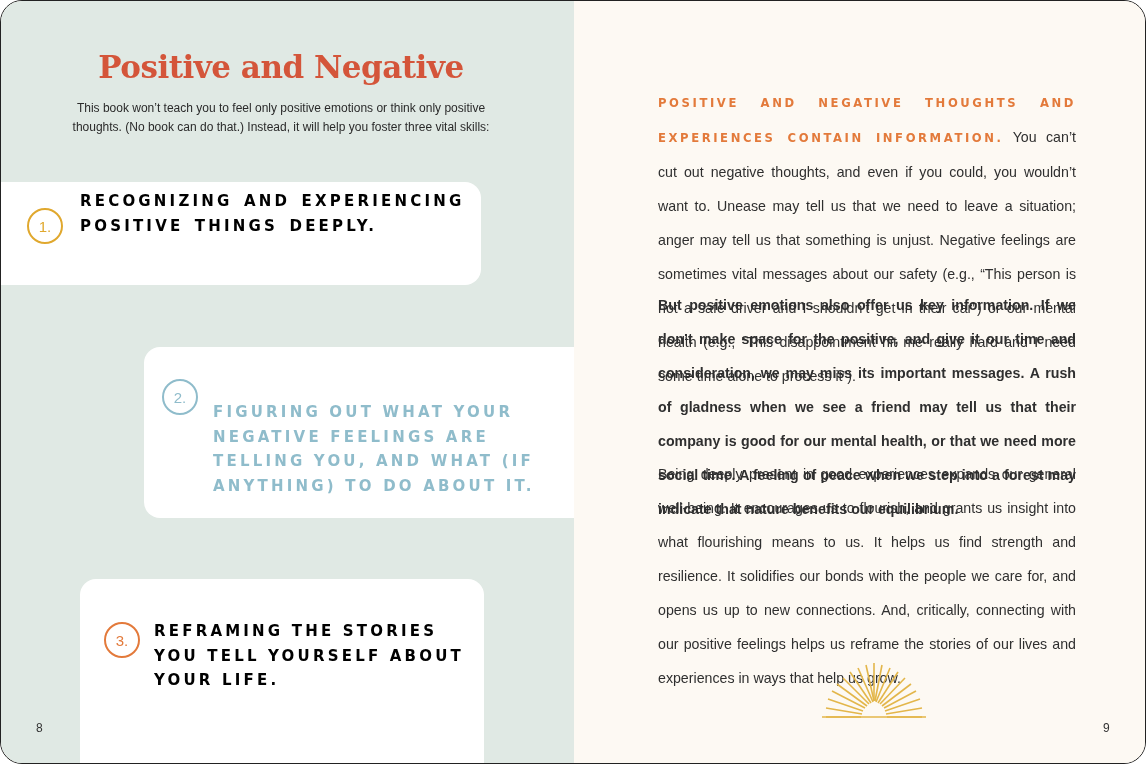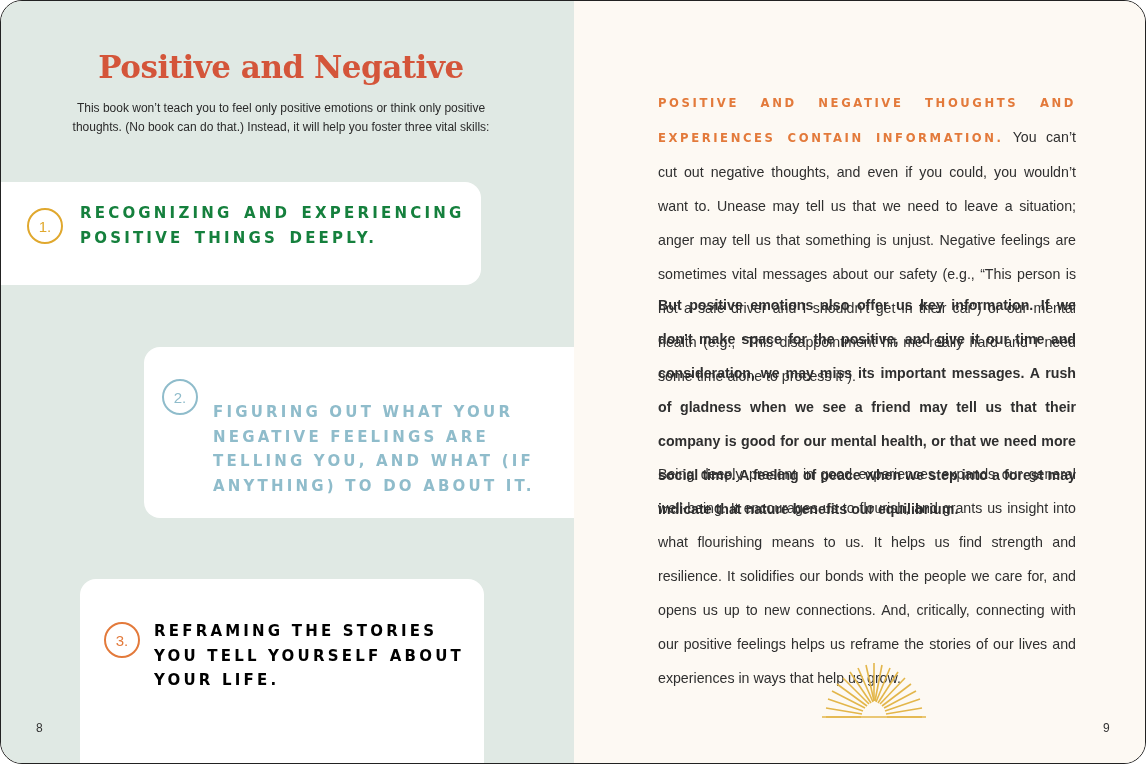--- a/index.html
+++ b/index.html
@@ -38,21 +38,21 @@
       position: absolute; width: 36px; height: 36px; border-radius: 50%;
       border: 2.5px solid; box-sizing: border-box;
       display: flex; align-items: center; justify-content: center;
       font-family: "Liberation Sans", sans-serif; font-size: 15px;
     }
     .skill-text {
       position: absolute; font-family: "DejaVu Sans", sans-serif; font-weight: bold;
       font-size: 15px; letter-spacing: 3.2px; line-height: 24.5px; text-transform: uppercase;
     }
     .s1 .num-circle { left: 26px; top: 207px; border-color: #e0a82e; color: #e0a82e; }
-    .s1 .skill-text { left: 79px; top: 200px; width: 390px; color: #15803d; word-spacing: 3px; }
+    .s1 .skill-text { left: 79px; top: 188px; width: 390px; color: #000000; word-spacing: 3px; }
     .s2 .num-circle { left: 161px; top: 378px; border-color: #8fbccb; color: #8fbccb; }
     .s2 .skill-text { left: 212px; top: 371px; width: 340px; color: #8fbccb; margin-top: 28px; }
     .s3 .num-circle { left: 103px; top: 621px; border-color: #e37a3b; color: #e37a3b; }
     .s3 .skill-text { left: 153px; top: 618px; width: 320px; color: #000000; }
     .page-num {
       position: absolute; font-family: "Liberation Sans", sans-serif; font-size: 12px; color: #333;
     }
     .pn-left { left: 35px; top: 720px; }
     .pn-right { left: 1102px; top: 720px; }
     .body-text {

